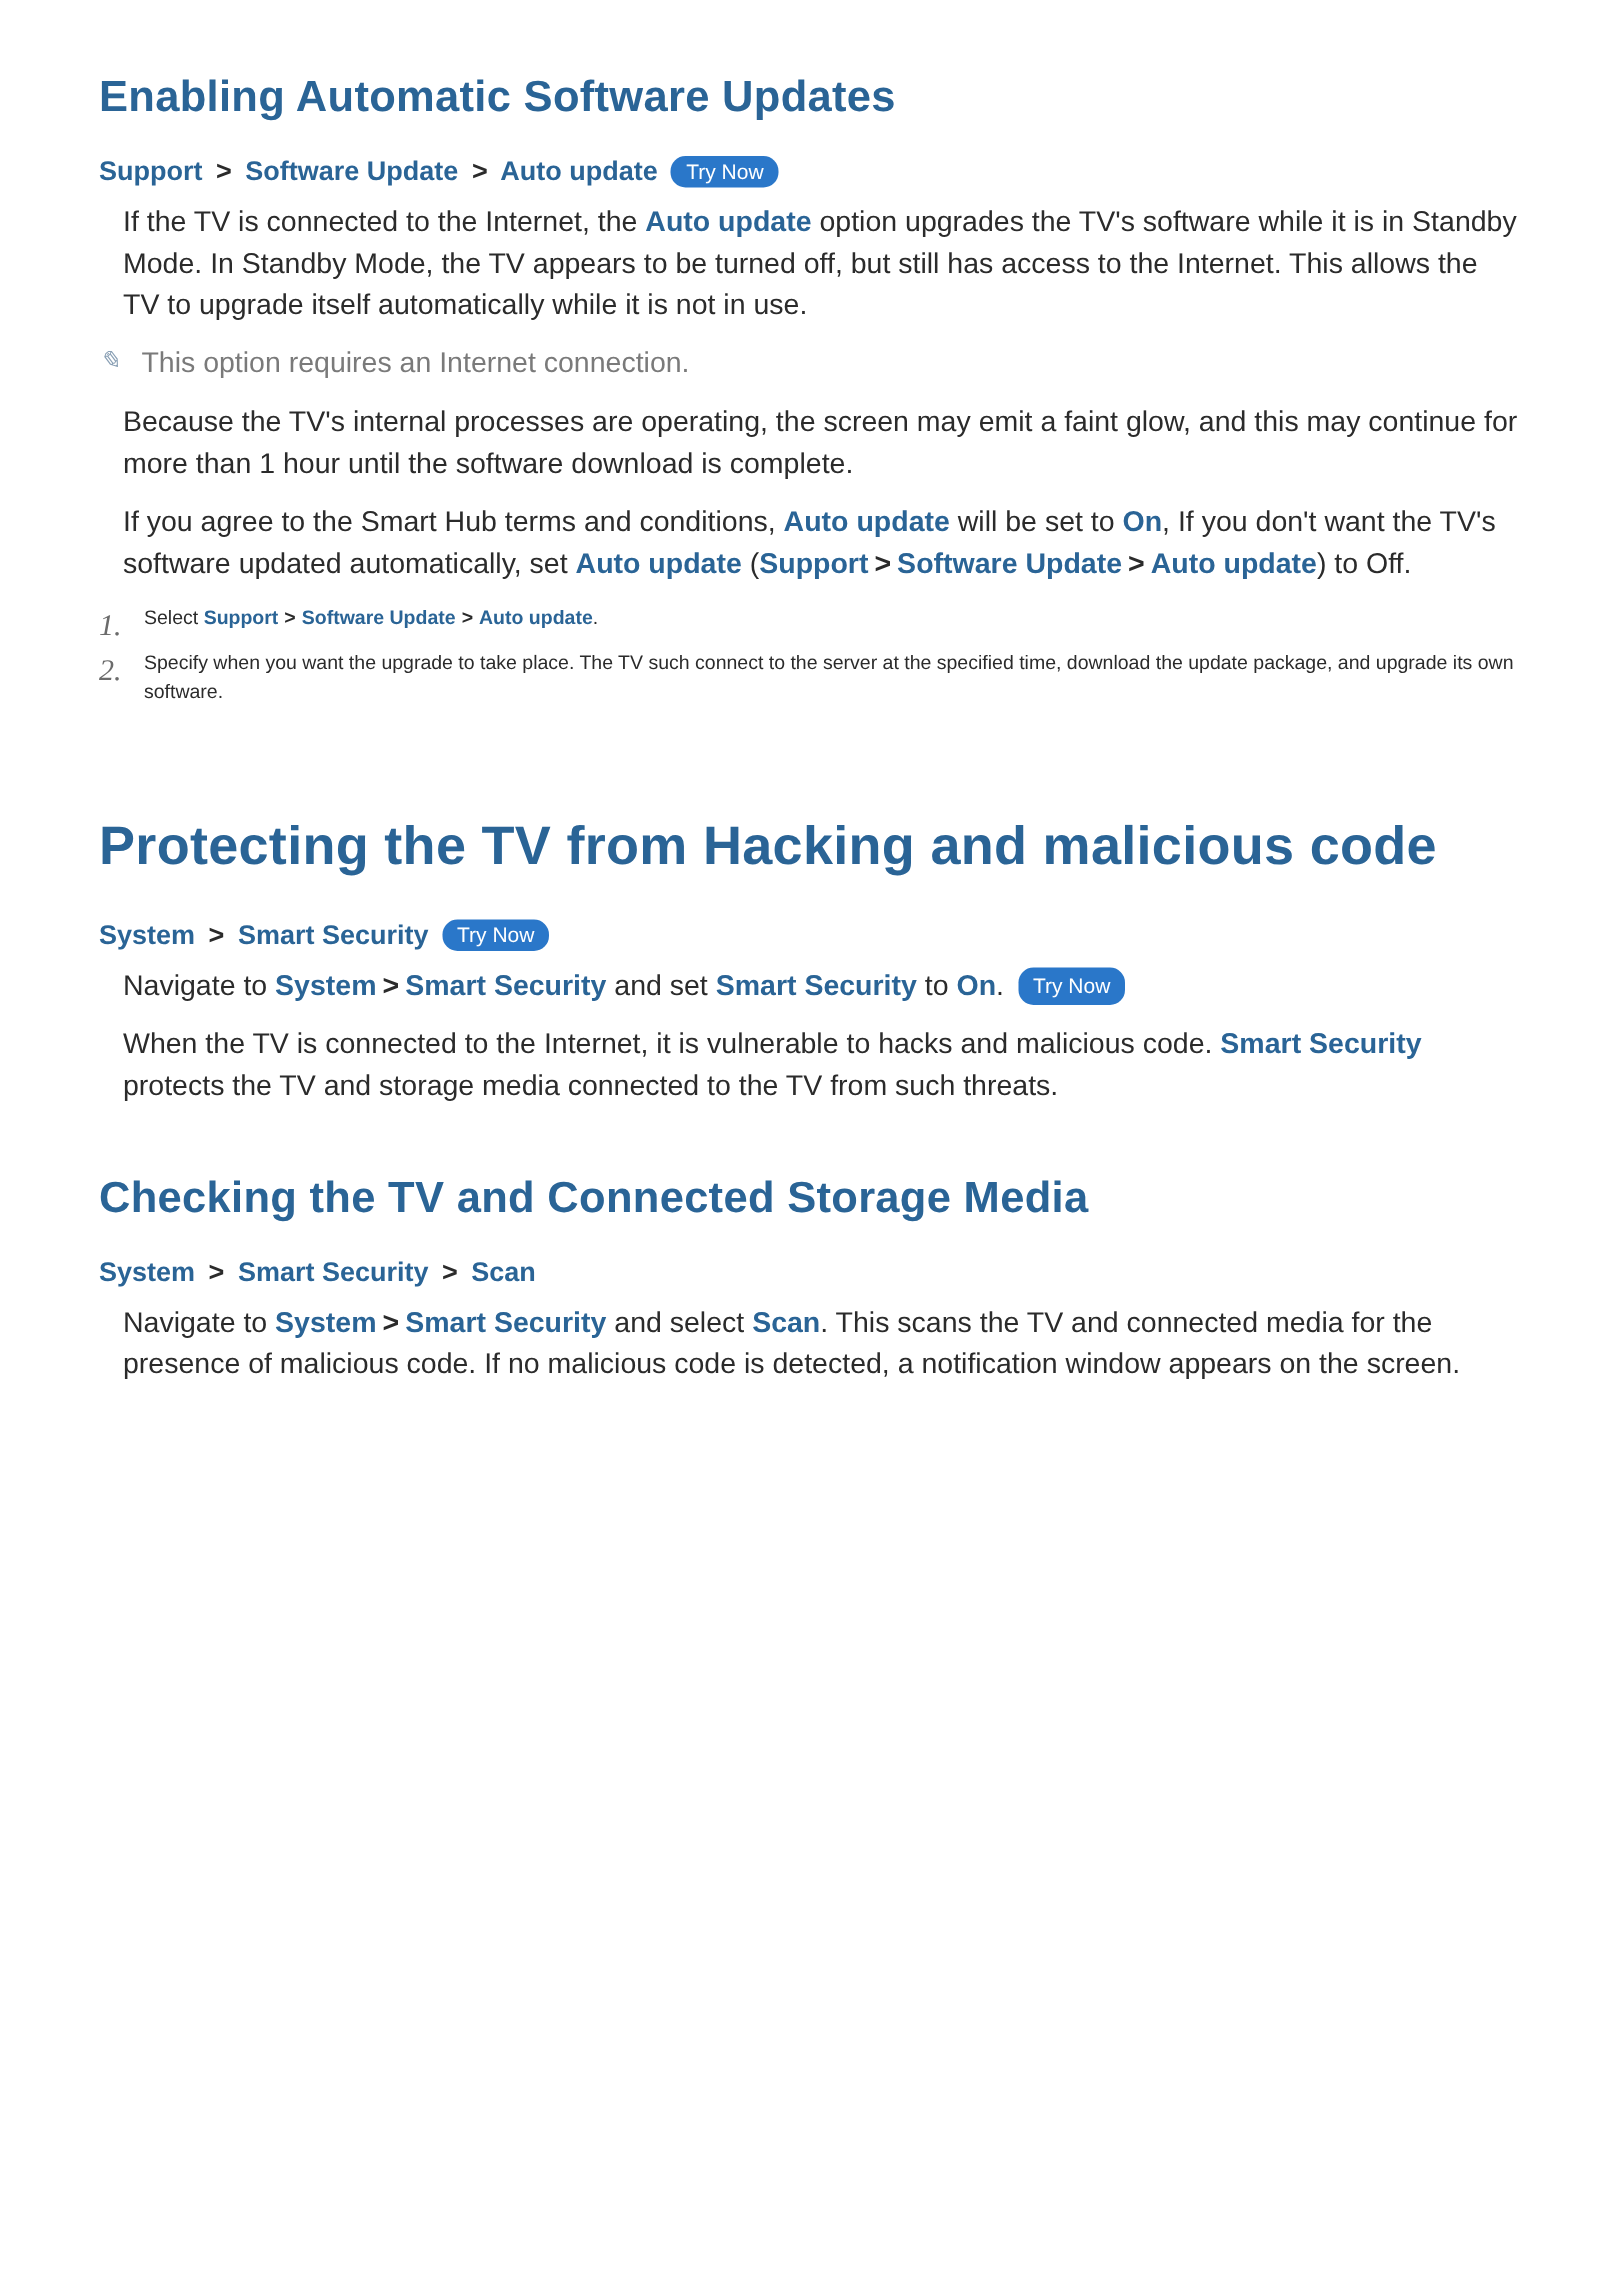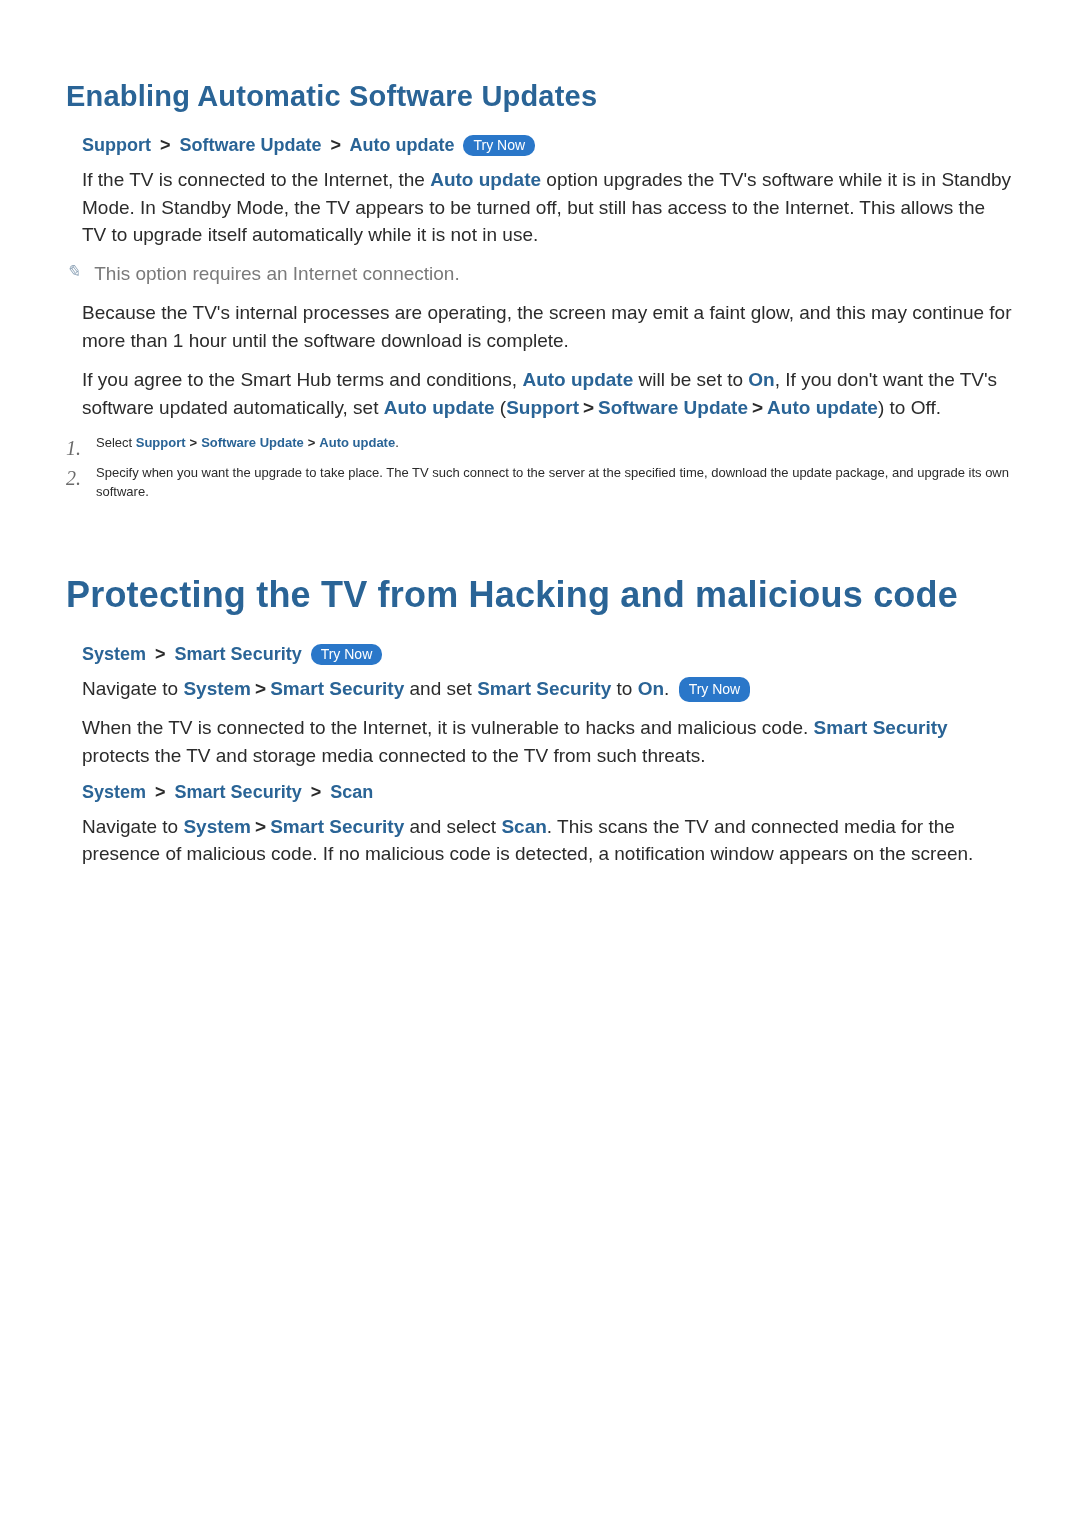--- a/index.html
+++ b/index.html
@@ -5,21 +5,21 @@
   * { box-sizing: border-box; }
   html, body {
     margin: 0;
     padding: 0;
     width: 1080px;
     background: #fff;
     font-family: Arial, Helvetica, sans-serif;
     color: #2b2b2b;
   }
   .page {
-    padding: 80px 66px 60px 66px;
+    padding: 49px 66px 60px 66px;
   }
   .h2 {
     color: #2a6496;
     font-size: 29px;
     font-weight: 600;
     margin: 0 0 22px 0;
     letter-spacing: 0.2px;
   }
   .h1 {
     color: #2a6496;
@@ -32,21 +32,21 @@
     color: #2a6496;
     font-size: 29px;
     font-weight: 600;
     margin: 44px 0 22px 0;
     letter-spacing: 0.2px;
   }
   .breadcrumb {
     font-size: 18px;
     font-weight: 600;
     color: #2a6496;
-    margin: 0 0 10px 16px;
+    margin: 0 0 10px 0;
   }
   .breadcrumb .sep {
     color: #2b2b2b;
     font-weight: 600;
     margin: 0 4px;
   }
   .try-now {
     display: inline-block;
     background: #2a77c9;
     color: #fff;
@@ -156,20 +156,21 @@
   </div>
 
   <p class="para">
     <span>Navigate to </span><span class="kw">System</span><span class="sep" style="color:#2b2b2b;font-weight:600;margin:0 4px;">&gt;</span><span class="kw">Smart Security</span><span> and set </span><span class="kw">Smart Security</span><span> to </span><span class="kw">On</span><span>. </span><span class="try-now">Try Now</span>
   </p>
 
   <p class="para">
     <span>When the TV is connected to the Internet, it is vulnerable to hacks and malicious code. </span><span class="kw">Smart Security</span><span> protects the TV and storage media connected to the TV from such threats.</span>
   </p>
 
+  <div class="h2b">Checking the TV and Connected Storage Media</div>
 
   <div class="breadcrumb">
     <span>System</span>
     <span class="sep">&gt;</span>
     <span>Smart Security</span>
     <span class="sep">&gt;</span>
     <span>Scan</span>
   </div>
 
   <p class="para">

